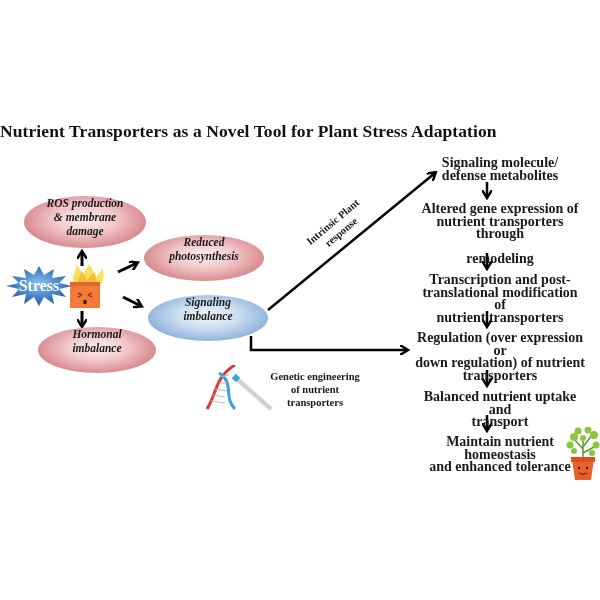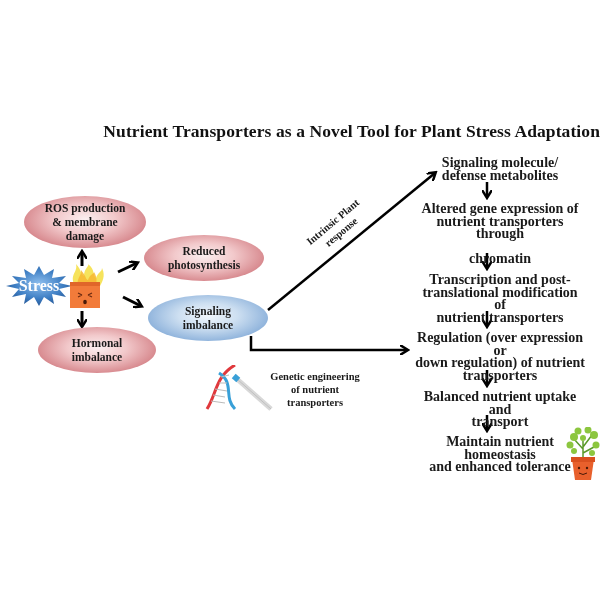--- a/index.html
+++ b/index.html
@@ -1,22 +1,22 @@
 <!DOCTYPE html>
 <html><head>
 <meta charset="utf-8">
 <style>
   html, body { margin:0; padding:0; background:#ffffff; }
   body { width:600px; height:600px; position:relative; overflow:hidden;
          font-family: "Liberation Serif", "DejaVu Serif", serif; color:#111; }
-  .title { position:absolute; left:0; top:121px; width:600px; text-align:right;
+  .title { position:absolute; left:0; top:121px; width:600px; text-align:left;
            font-size:17.5px; font-weight:bold; letter-spacing:0.1px; }
-  .ellipse { position:absolute; border-radius:50%; display:flex; align-items:center;
+  .ellipse { position:absolute; border-radius:50%; display:flex; align-items:flex-start;
              justify-content:center; text-align:center; font-weight:bold; font-size:11.5px;
-             line-height:14px; color:#1a1a1a; }
+             line-height:14px; color:#1a1a1a;font-style:italic; }
   .red { background: radial-gradient(ellipse at 50% 45%, #fbeff0 0%, #f2c9cb 35%, #d98d92 70%, #b9474f 100%); }
   .blue { background: radial-gradient(ellipse at 50% 45%, #f1f6fc 0%, #cddff1 35%, #93b6dd 70%, #5585c1 100%); }
   .step { position:absolute; left:415px; width:170px; text-align:center; font-weight:bold;
           font-size:14px; line-height:12.5px; color:#1a1a1a; }
   .label { position:absolute; font-weight:bold; font-size:10.5px; line-height:13px; text-align:center; color:#1a1a1a; }
   svg.overlay { position:absolute; left:0; top:0; }
 </style>
 </head>
 <body>
 
@@ -105,21 +105,21 @@
 </svg>
 
 <div class="label" style="left:260px; top:370px; width:110px;">
   <span>Genetic engineering</span><br><span>of  nutrient</span><br><span>transporters</span>
 </div>
 
 <div class="step" style="top:157px;">
   <span>Signaling molecule/</span><br><span>defense metabolites</span>
 </div>
 <div class="step" style="top:203px;">
-  <span>Altered gene expression of</span><br><span>nutrient transporters through</span><br><br><span>chromatin</span>
+  <span>Altered gene expression of</span><br><span>nutrient transporters through</span><br><br><span>remodeling</span>
 </div>
 <div class="step" style="top:274px;">
   <span>Transcription and post-</span><br><span>translational modification of</span><br><span>nutrient transporters</span>
 </div>
 <div class="step" style="top:332px;">
   <span>Regulation (over expression or</span><br><span>down regulation) of nutrient</span><br><span>transporters</span>
 </div>
 <div class="step" style="top:391px;">
   <span>Balanced nutrient uptake and</span><br><span>transport</span>
 </div>

